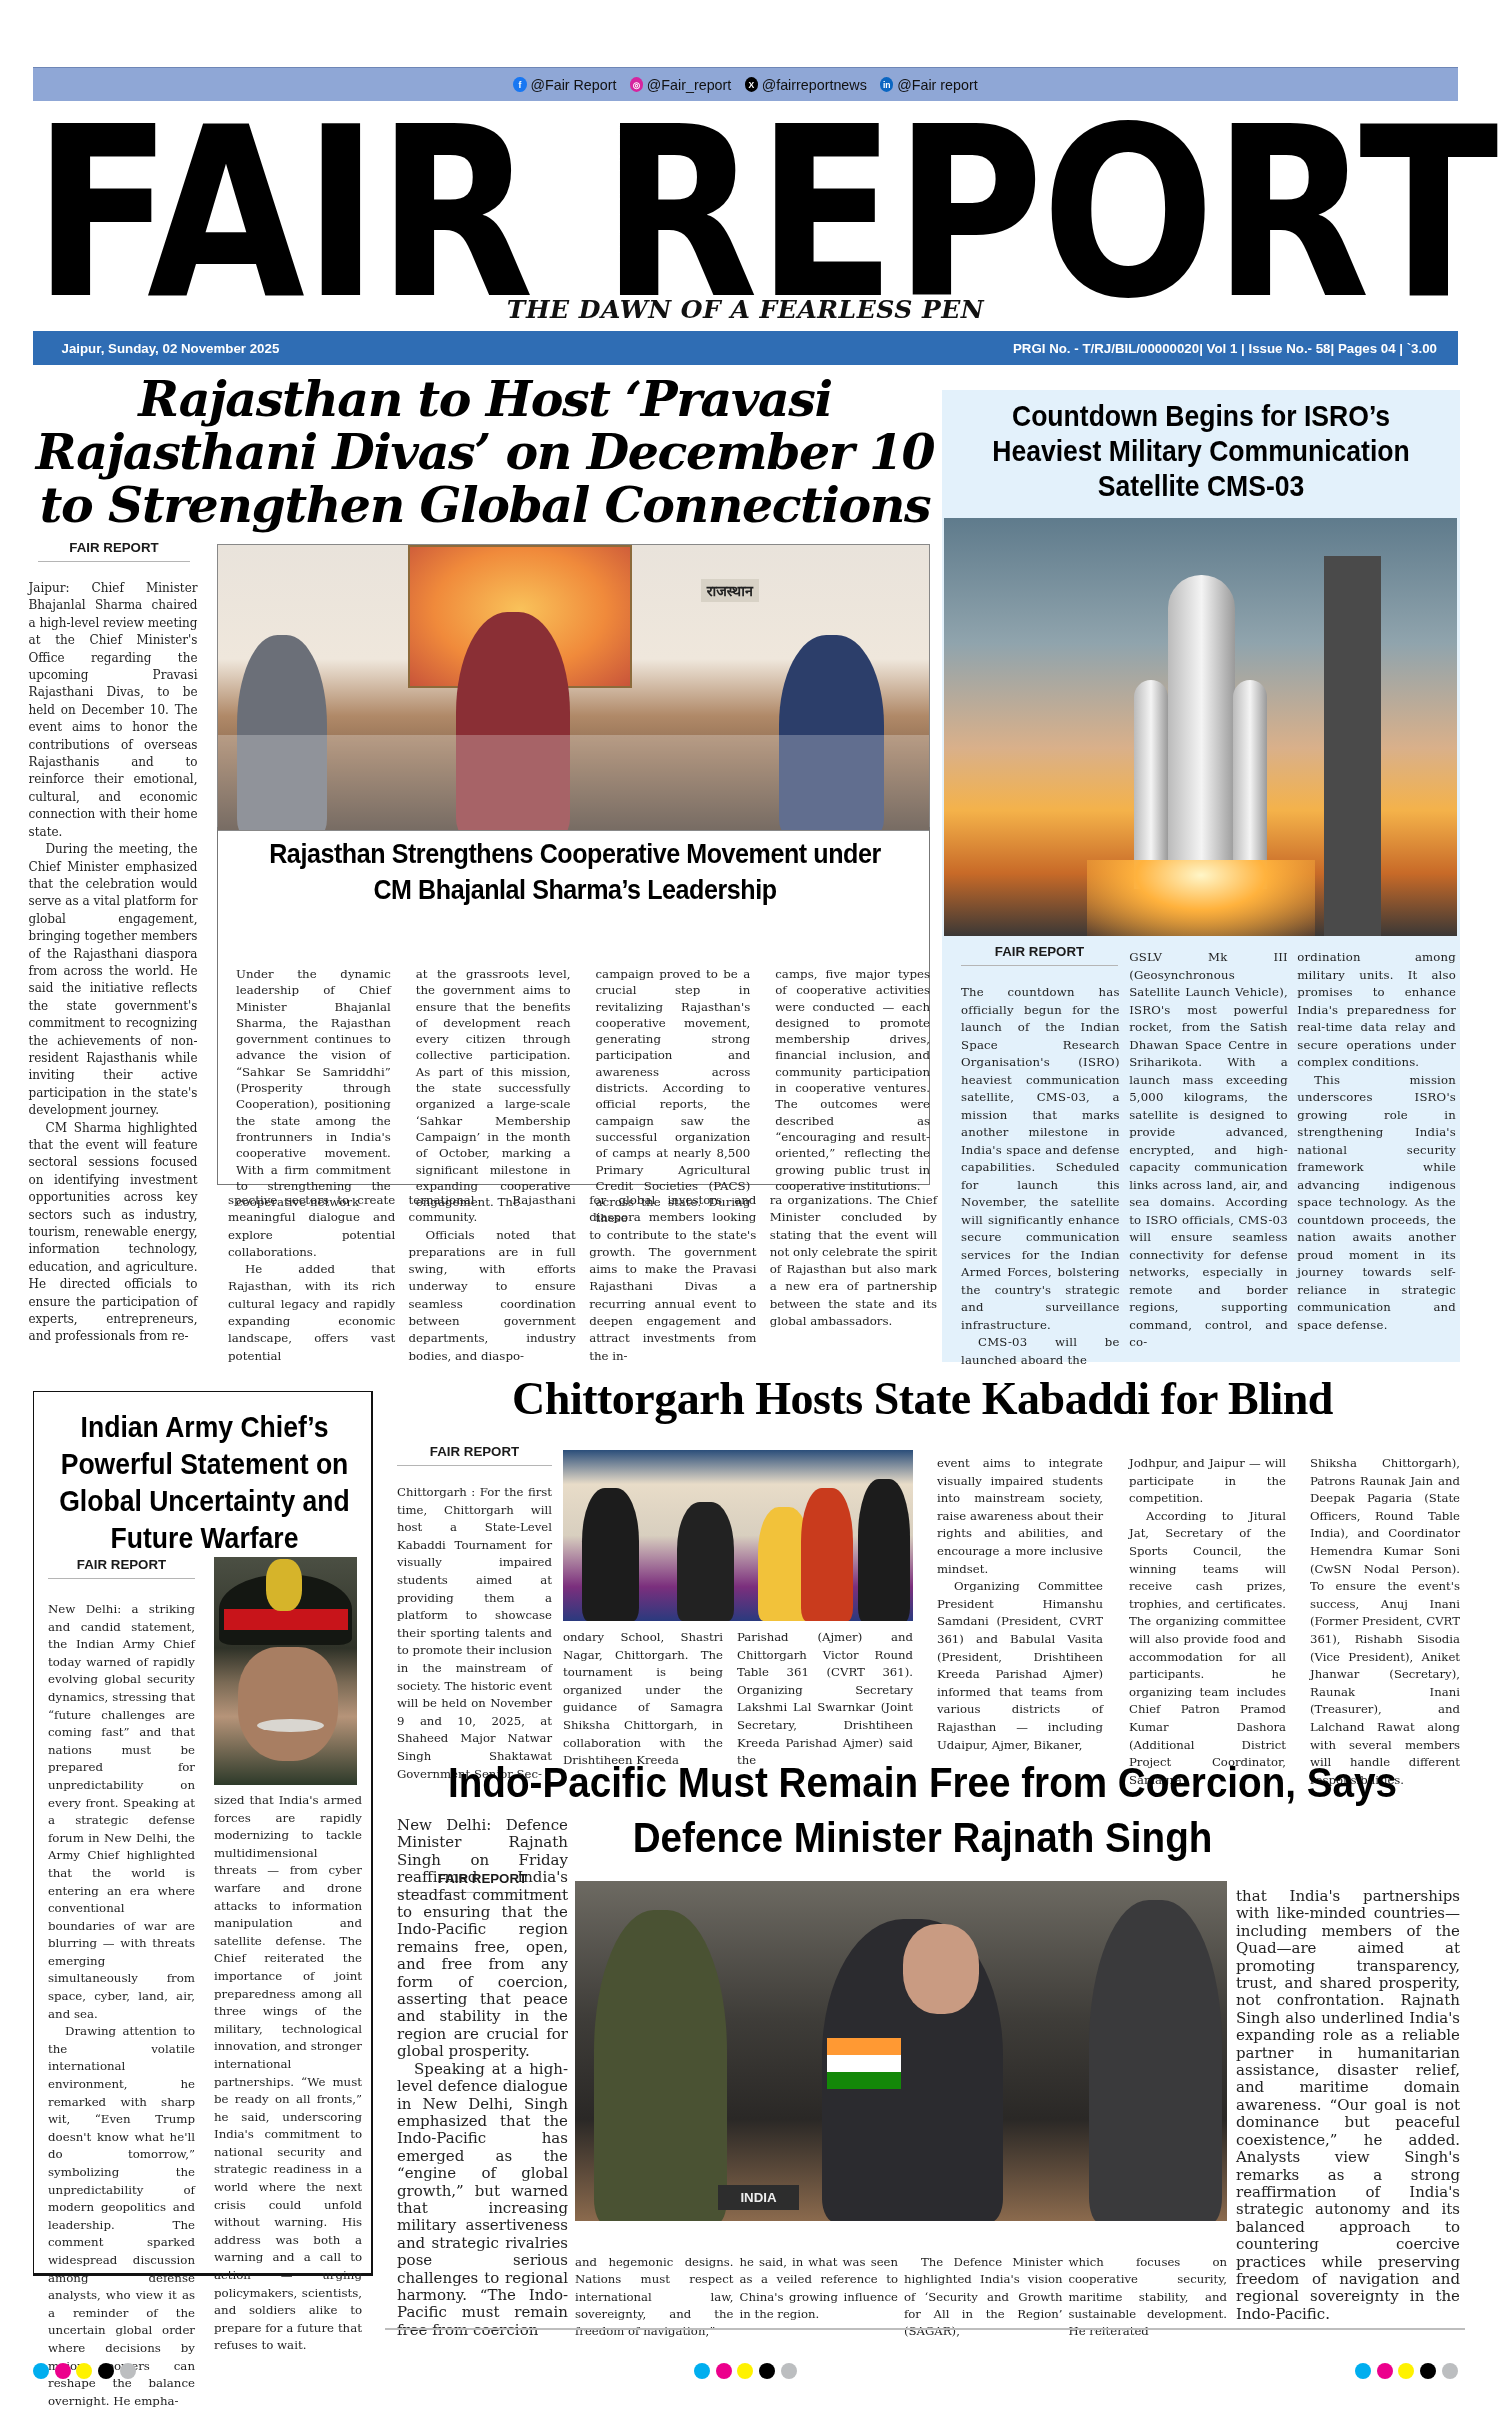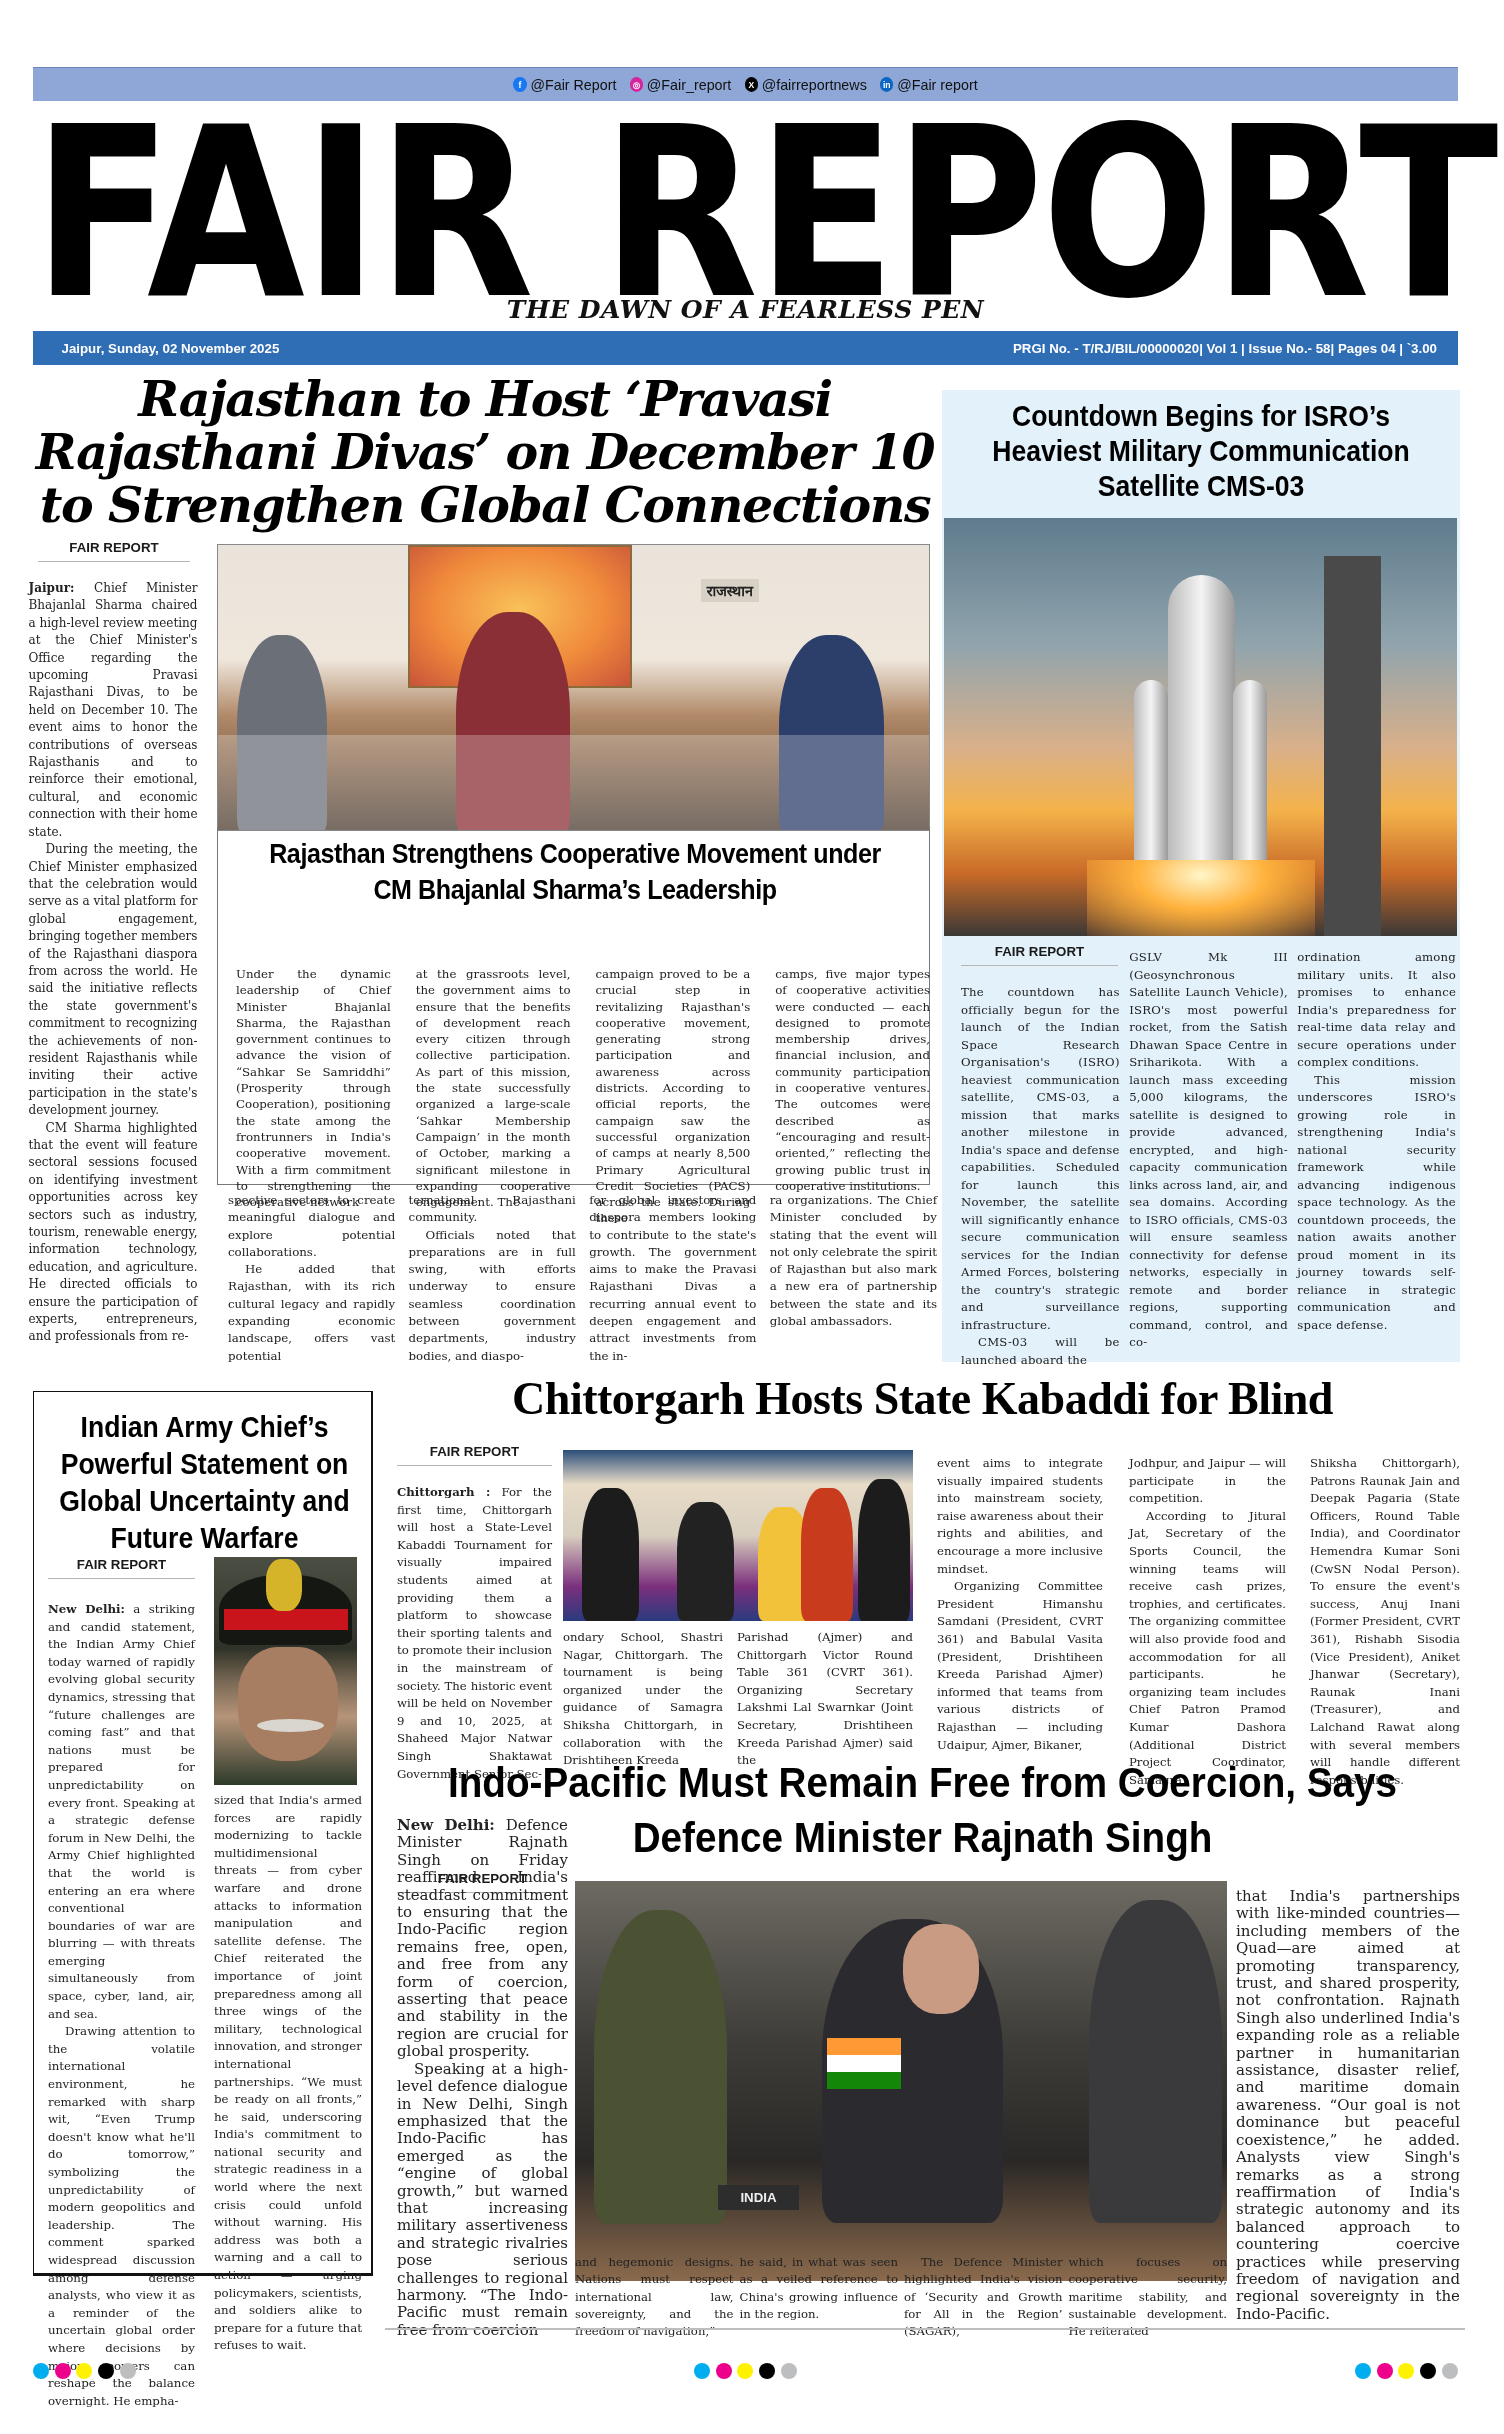--- a/index.html
+++ b/index.html
@@ -16,21 +16,21 @@
   #masthead { left: 33px; top: 112px; width: 1425px; height: 177px; font-family: "DejaVu Sans", sans-serif; font-weight: 900;
     font-size: 204px; line-height: 177px; letter-spacing: -1.9px; text-align: center; color: #000; transform: scaleY(1.15); transform-origin: top; white-space: nowrap; }
   #tagline { left: 33px; top: 295px; width: 1425px; text-align: center; font-family: "DejaVu Serif", serif; font-style: italic; font-weight: bold; font-size: 25px; letter-spacing: 0.5px; color: #111; }
   #dateline { left: 33px; top: 331px; width: 1425px; height: 34px; background: #2f6db4; color: #fff; display: flex; align-items: center; justify-content: space-between; padding: 0 21px 0 28.5px;
     font-family: "Liberation Sans", sans-serif; font-weight: bold; font-size: 13.3px; }
 
   
   .body { font-family: "DejaVu Serif", serif; font-size: 12px; line-height: 17.4px; text-align: justify; hyphens: auto; color: #222; }
   .body p { text-indent: 17px; }
   .body p.first { text-indent: 0; }
-  .body b { font-weight: bold; }
+  .body b { font-weight: normal; }
   .byline { font-family: "Liberation Sans", sans-serif; font-weight: bold; font-size: 13.3px; text-align: center; padding-bottom: 5.7px; border-bottom: 1.9px solid #b5b5b5; margin-bottom: 11.4px; }
 
   
   #h-main { left: 33px; top: 373px; width: 904px; text-align: center; font-family: "DejaVu Serif", serif; font-weight: 900; font-style: italic; font-size: 49px; line-height: 53px; letter-spacing: -1.4px; color: #000; }
   #main-byline { left: 38px; top: 540px; width: 152px; }
   #main-col1 { left: 28.5px; top: 580px; width: 169px; }
   #main-photo { left: 217px; top: 544px; width: 713px; height: 287px; overflow: hidden;
     background: linear-gradient(180deg,#e9e3db 0%,#efe7dc 40%,#b08968 60%,#8b6a4f 75%,#4a3b30 100%); border: 1px solid #888; }
   .map { position: absolute; left: 190px; top: 0; width: 224px; height: 143px; background: radial-gradient(ellipse at 50% 45%, #f9c25a 0%, #f08a3b 55%, #c8543a 100%); border: 2.9px solid #8c6a3a; }
   .map-text { position: absolute; left: 483px; top: 34px; font-size: 14.3px; color: #222; font-weight: bold; background: #d8d2c6; padding: 1.9px 5.7px; }
@@ -79,21 +79,21 @@
   #kab-col3 { left: 737px; top: 1629px; width: 176px; }
   #kab-col4 { left: 937px; top: 1455px; width: 166px; }
   #kab-col5 { left: 1129px; top: 1455px; width: 157px; }
   #kab-col6 { left: 1310px; top: 1455px; width: 150px; }
   .kab .body, #kab-col1, #kab-col2, #kab-col3, #kab-col4, #kab-col5, #kab-col6 { font-size: 11.7px; line-height: 17.6px; }
 
   
   #h-indo { left: 385px; top: 1755px; width: 1075px; text-align: center; font-family: "Liberation Sans", sans-serif; font-weight: bold; font-size: 42px; line-height: 55px; color: #000; transform: scaleX(0.92); }
   #indo-byline { left: 397px; top: 1871px; width: 171px; }
   #indo-col1 { left: 397px; top: 1817px; width: 171px; }
-  #indo-photo { left: 575px; top: 1881px; width: 652px; height: 400px; overflow: hidden;
+  #indo-photo { left: 575px; top: 1881px; width: 652px; height: 340px; overflow: hidden;
     background: linear-gradient(180deg,#6d6a62 0%,#3f3d39 40%,#2a2826 70%,#8b6a4d 100%); }
   .flag { position: absolute; left: 252px; top: 157px; width: 74px; height: 51px; }
   .flag div { height: 17px; }
   .nameplate { position: absolute; left: 143px; top: 304px; width: 81px; height: 25px; background: #2d2d2d; color: #eee; font-family: "Liberation Sans", sans-serif; font-size: 13.3px; font-weight: bold; text-align: center; line-height: 25px; }
   #indo-cont { left: 575px; top: 2254px; width: 652px; display: grid; grid-template-columns: repeat(4, 1fr); column-gap: 6px; }
   #indo-cont .body { font-size: 11.7px; line-height: 17.3px; }
   #indo-col-right { left: 1236px; top: 1888px; width: 224px; }
   #indo-col-right, #indo-col1 { font-size: 15px; line-height: 17.4px; }
   #bottom-rule { left: 385px; top: 2328px; width: 1080px; height: 1.9px; background: #bdbdbd; }
 

